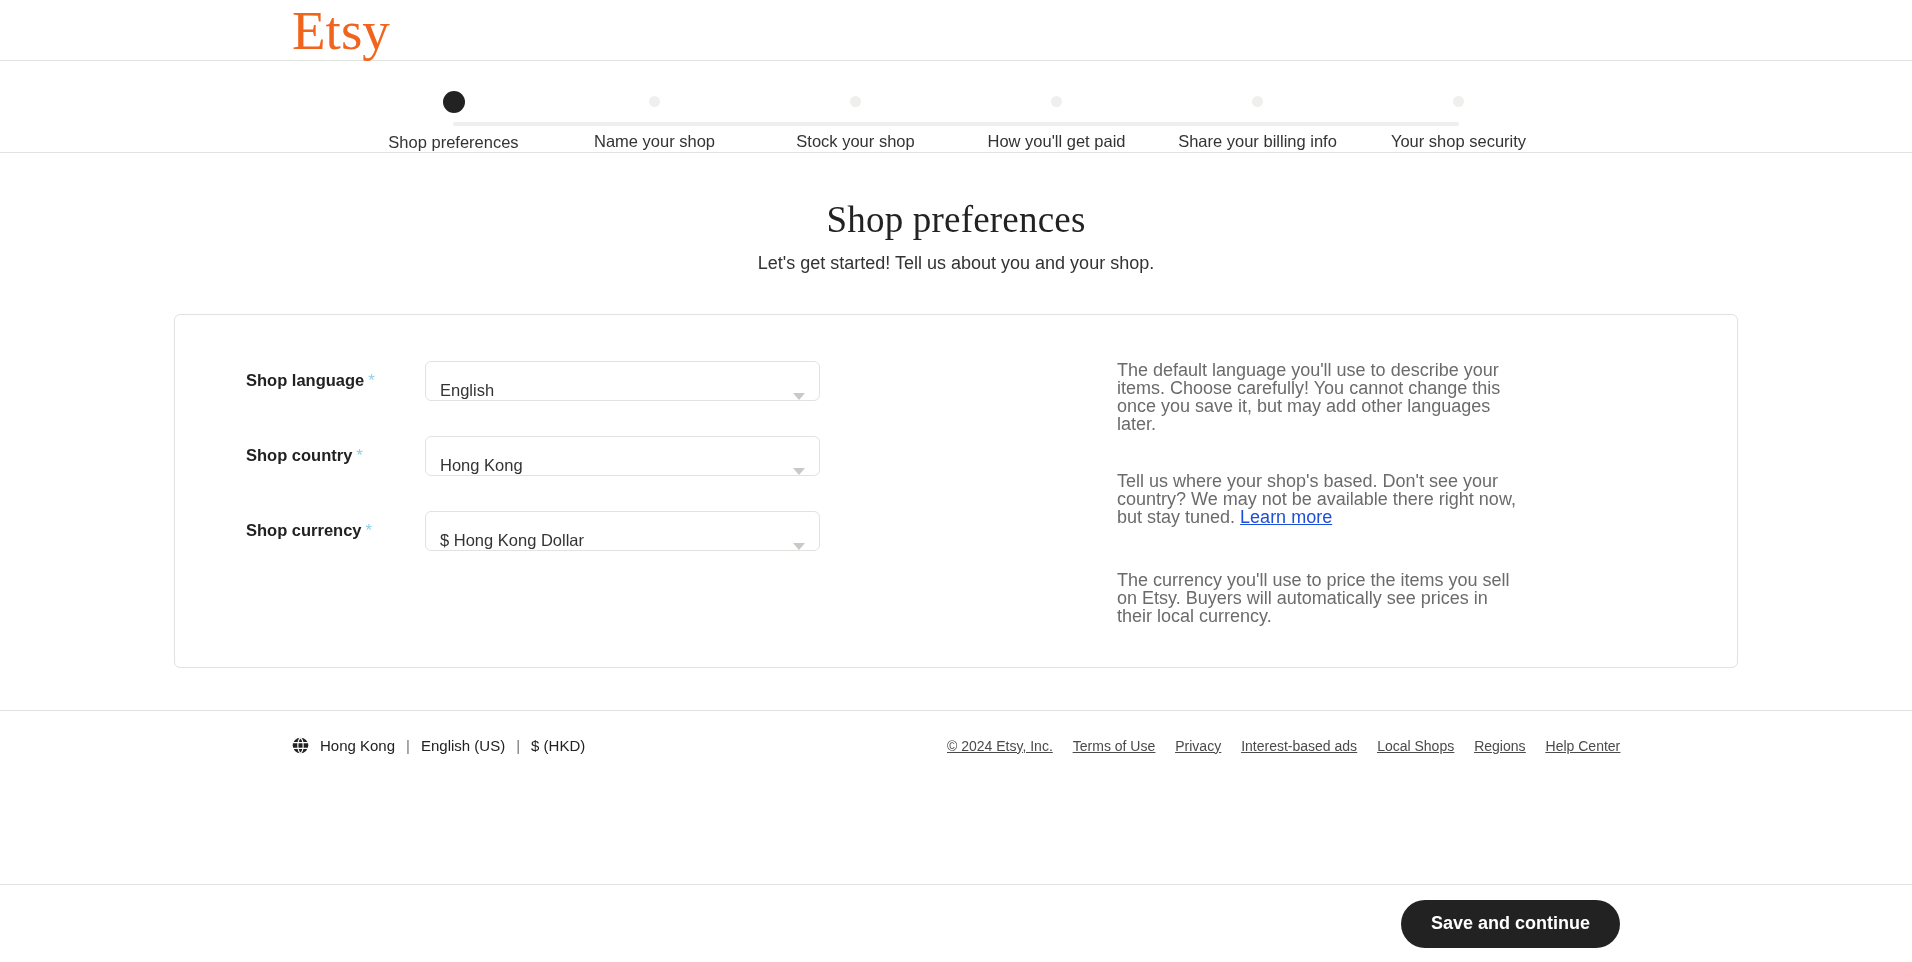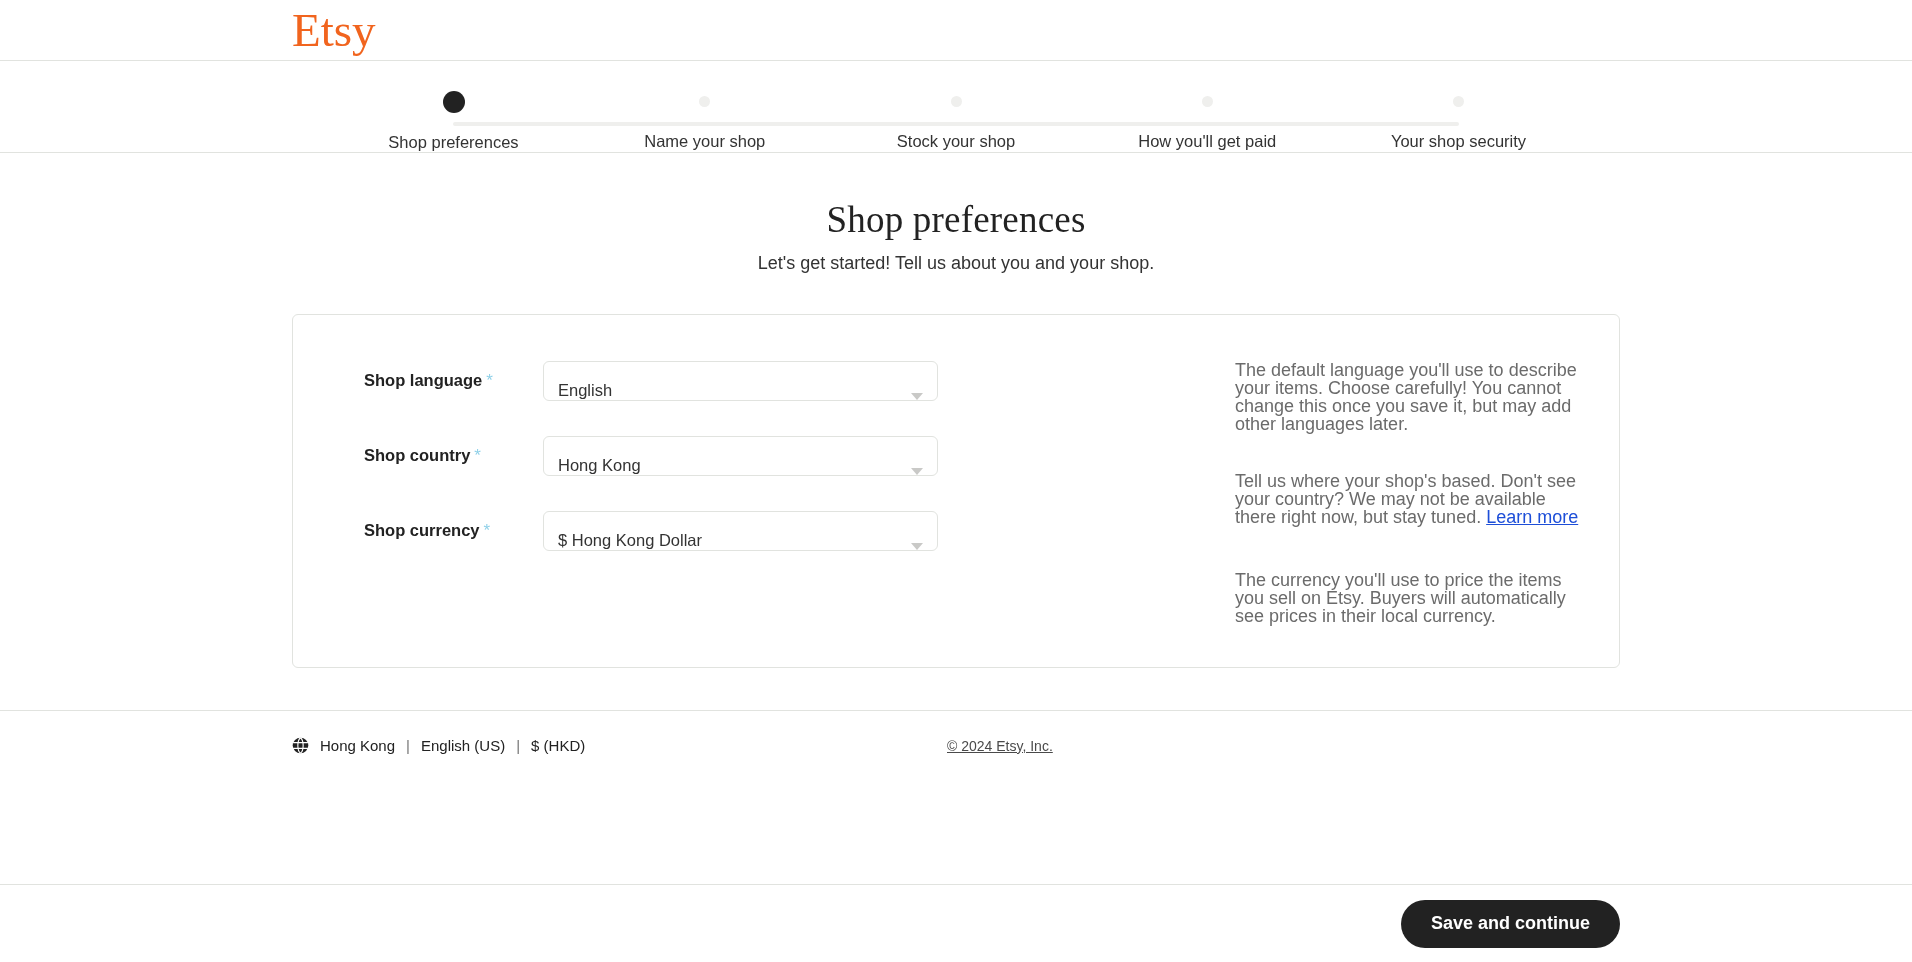--- a/index.html
+++ b/index.html
@@ -15,21 +15,21 @@
   
   .topbar {
     height: 61px;
     border-bottom: 1px solid #e1e3df;
     display: flex;
     align-items: center;
     padding-left: 292px;
   }
   .logo {
     font-family: "Liberation Serif", serif;
-    font-size: 47px;
+    font-size: 55px;
     line-height: 41px;
     color: #f1641e;
     letter-spacing: 0px;
     font-weight: 400;
   }
 
   
   .stepper-wrap {
     height: 92px;
     border-bottom: 1px solid #e1e3df;
@@ -102,21 +102,21 @@
     letter-spacing: 0.2px;
   }
   .page-sub {
     text-align: center;
     font-size: 18px;
     color: #333333;
     margin-top: 12px;
   }
 
   .card {
-    width: 1328px;
+    width: 1564px;
     margin: 40px auto 2px;
     border: 1px solid #e1e3df;
     border-radius: 6px;
     padding: 40px 35px 42px 35px;
     display: flex;
   }
   .form-col {
     width: 895px;
     flex: none;
   }
@@ -276,20 +276,24 @@
           <div class="dot"></div>
           <div class="step-label">Name your shop</div>
         </div>
         <div class="step">
           <div class="dot"></div>
           <div class="step-label">Stock your shop</div>
         </div>
         <div class="step">
           <div class="dot"></div>
           <div class="step-label">How you'll get paid</div>
+        </div>
+        <div class="step">
+          <div class="dot"></div>
+          <div class="step-label">Share your billing info</div>
         </div>
         <div class="step">
           <div class="dot"></div>
           <div class="step-label">Your shop security</div>
         </div>
       </div>
   </div>
 </div>
 
 <div class="main">
@@ -338,18 +342,26 @@
     </span>
     <span class="loc-item">Hong Kong</span>
     <span class="sep">|</span>
     <span class="loc-item">English (US)</span>
     <span class="sep">|</span>
     <span class="loc-item">$ (HKD)</span>
   </div>
 
   <div class="footer-right">
     <span class="copyright">© 2024 Etsy, Inc.</span>
+    <span id="footer-links-container" style="display:flex;">
+        <span class="footer-link">Terms of Use</span>
+        <span class="footer-link">Privacy</span>
+        <span class="footer-link">Interest-based ads</span>
+        <span class="footer-link">Local Shops</span>
+        <span class="footer-link">Regions</span>
+        <span class="footer-link">Help Center</span>
+      </span>
   </div>
 </div>
 
 <div class="bottom-bar">
   <button class="primary-btn">Save and continue</button>
 </div>
 
 </body></html>

